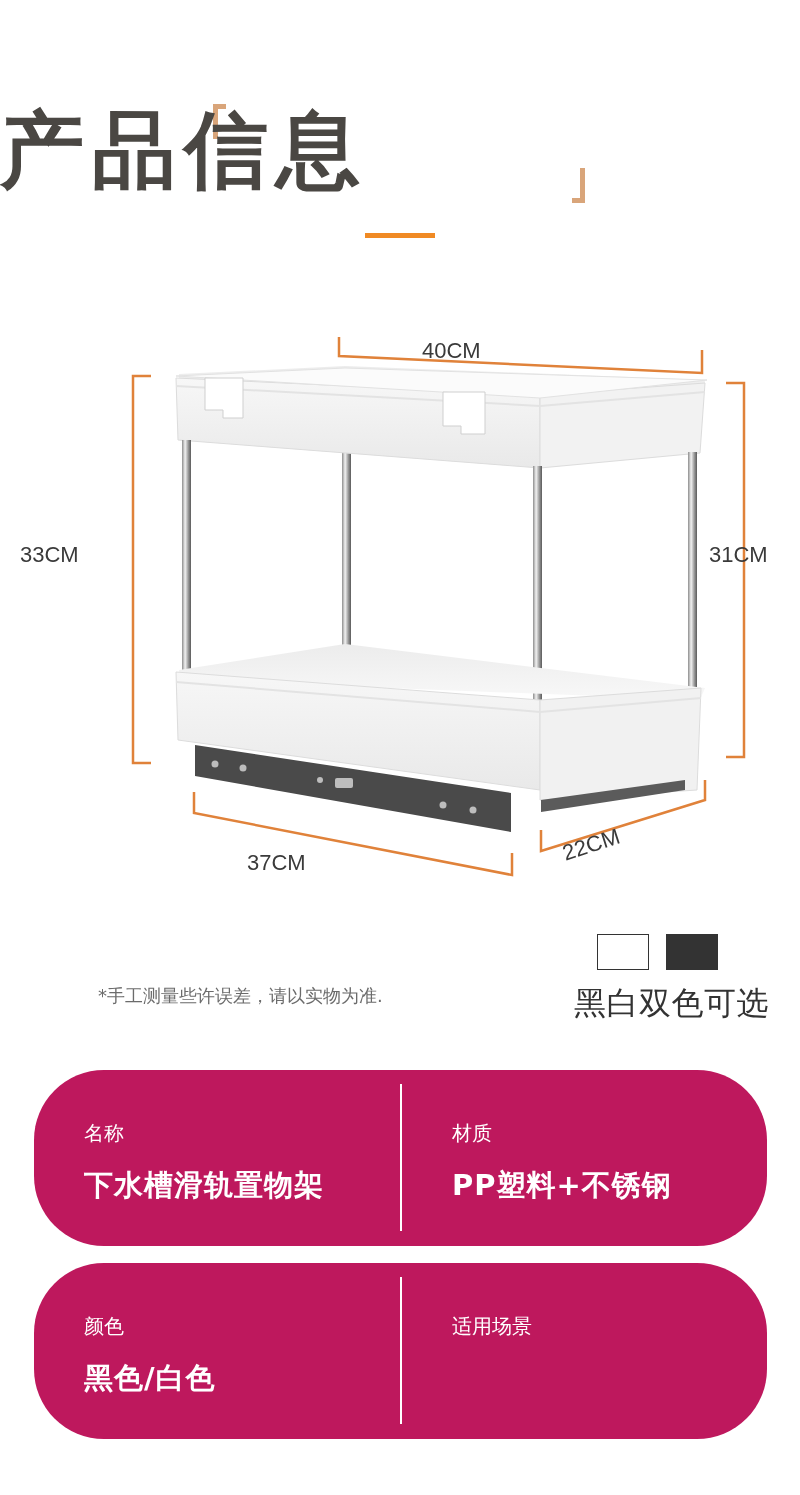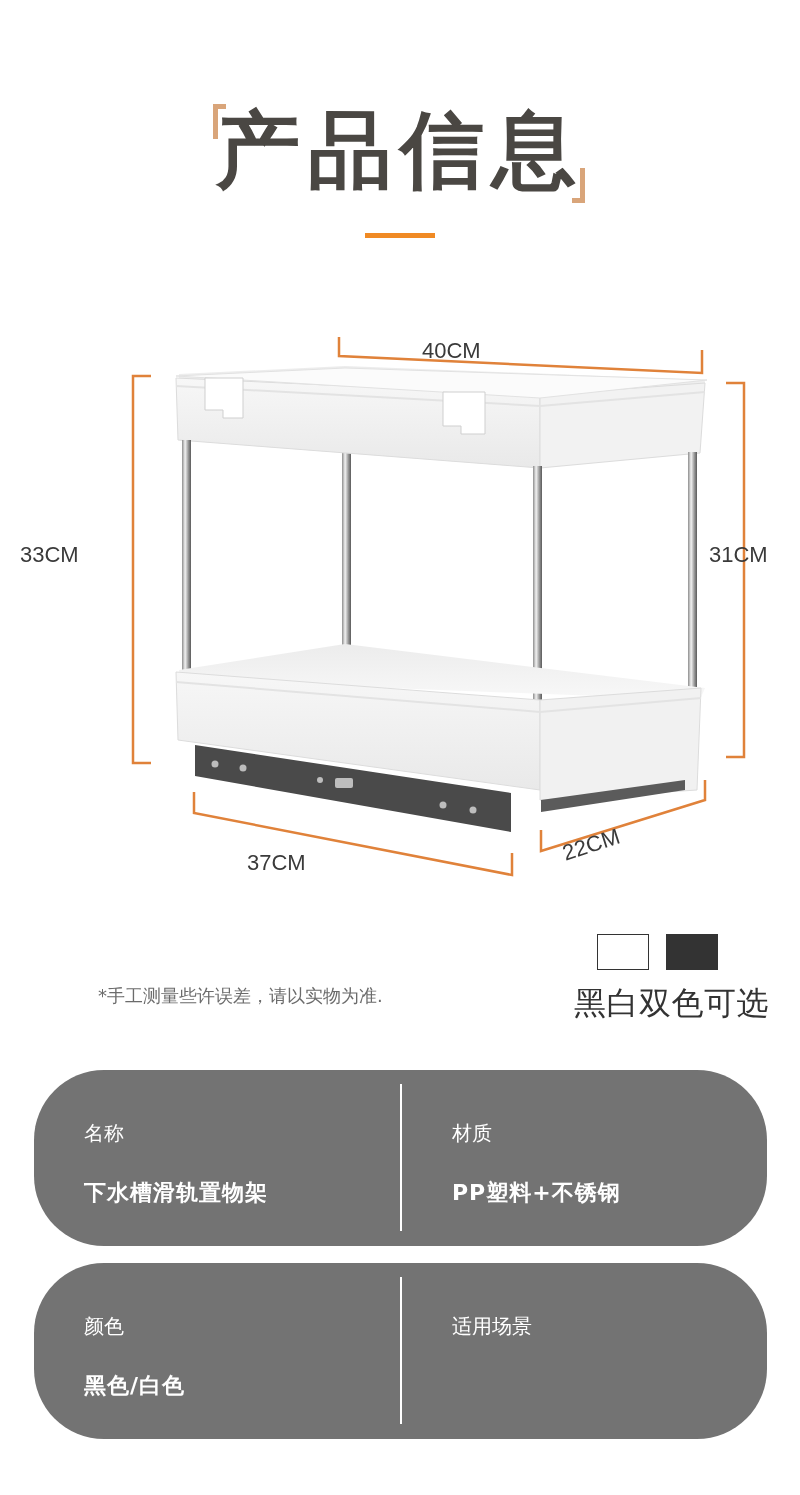--- a/index.html
+++ b/index.html
@@ -1,47 +1,47 @@
 <!DOCTYPE html>
 <html><head>
   <meta charset="utf-8">
   <style>
     html, body { margin: 0; padding: 0; background: #ffffff; }
     body { width: 800px; height: 1495px; position: relative; overflow: hidden;
            font-family: "DejaVu Sans", "Liberation Sans", sans-serif; color: #333; }
     .abs { position: absolute; }
 
     
-    .title { left: 0; width: 800px; top: 100px; text-align: center;
+    .title { left: 0; width: 800px; top: 100px; 
              font-size: 84px; font-weight: bold; color: #4a4743; letter-spacing: 8px; line-height: 100px; }
     .bracket-l { left: 213px; top: 104px; width: 8px; height: 30px;
                  border-left: 5px solid #d9a57a; border-top: 5px solid #d9a57a; }
     .bracket-r { left: 572px; top: 168px; width: 8px; height: 30px;
                  border-right: 5px solid #d9a57a; border-bottom: 5px solid #d9a57a; }
     .title-underline { left: 365px; top: 233px; width: 70px; height: 5px; background: #f08a24; }
 
     
     .product { left: 0; top: 300px; width: 800px; height: 600px; padding-left: 45px; }
     .dim-label { font-family: "Liberation Sans", sans-serif; font-size: 22px; color: #3a3a3a; }
 
     
     .note { left: 58px; top: 984px; font-size: 18px; color: #6b6b6b; margin-left: 40px; }
     .swatch { top: 934px; width: 52px; height: 36px; }
     .swatch-white { left: 597px; background: #fff; border: 1.5px solid #333; box-sizing: border-box; }
     .swatch-black { left: 666px; background: #333333; }
     .swatch-caption { left: 574px; top: 982px; font-size: 32px; color: #333; letter-spacing: 0.5px; }
 
     
-    .card { left: 34px; width: 733px; height: 176px; background: #737373; border-radius: 70px; }
+    .card { left: 34px; width: 733px; height: 176px; background: #be185d; border-radius: 70px; }
     .card-1 { top: 1070px; }
     .card-2 { top: 1263px; }
     .card .divider { position: absolute; left: 366px; top: 14px; width: 2px; height: 147px; background: #ffffff; }
     .card .field { position: absolute; color: #ffffff; }
     .card .label { font-size: 20px; top: 50px; }
-    .card .value { font-size: 22px; font-weight: bold; top: 108px; letter-spacing: 1px; }
+    .card .value { font-size: 29px; font-weight: bold; top: 96px; letter-spacing: 1px; }
     .card .col-l { left: 50px; }
     .card .col-r { left: 418px; }
   </style>
 </head>
 <body>
 
 <div class="abs bracket-l"></div>
 <div class="abs title">产品信息</div>
 <div class="abs bracket-r"></div>
 <div class="abs title-underline"></div>

